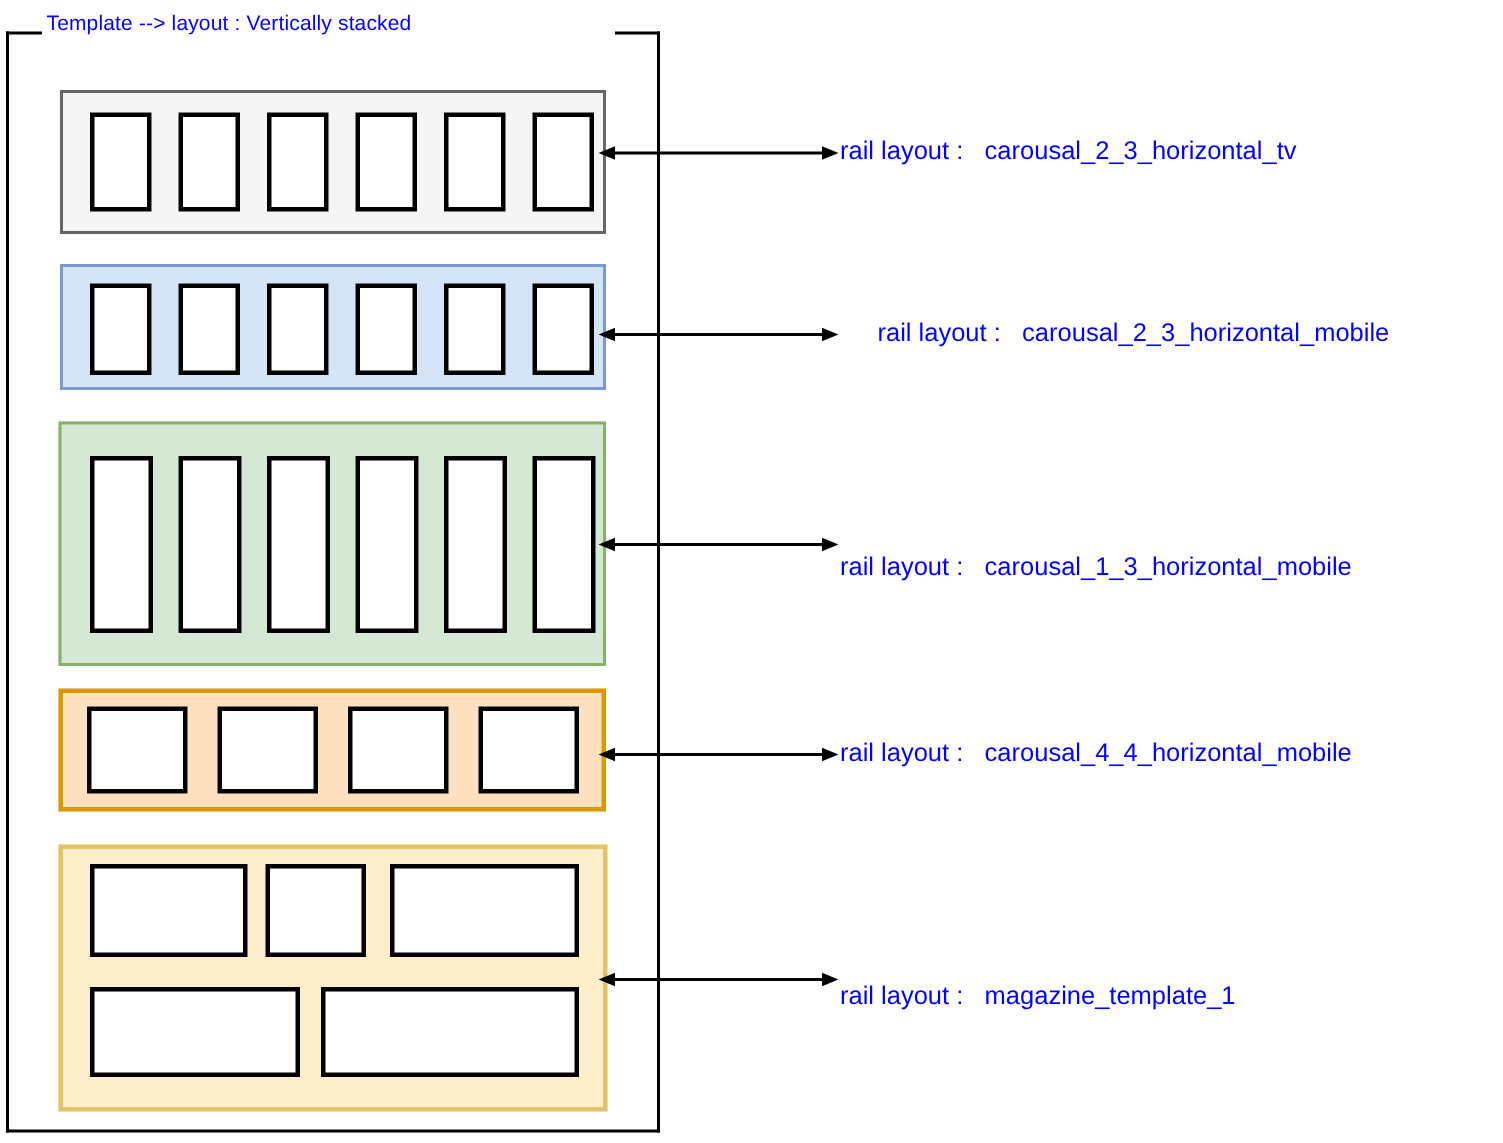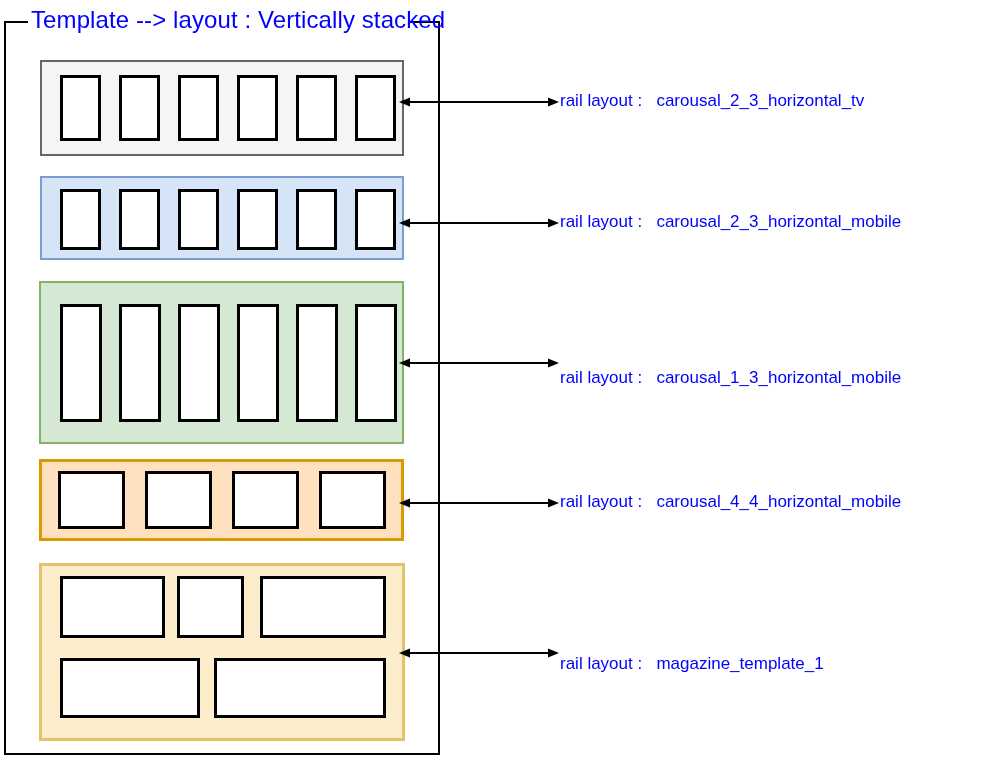--- a/index.html
+++ b/index.html
@@ -41,21 +41,21 @@
     left: 410px;
     top: 21px;
     width: 30px;
     height: 0;
     border-top: 2px solid #000000;
   }
   #template-title {
     position: absolute;
     left: 31px;
     top: 8px;
-    font-size: 24px;
+    font-size: 14px;
     color: #0000ff;
     white-space: nowrap;
     line-height: 1;
     letter-spacing: 0.1px;
   }
 
   
   .rail {
     position: absolute;
     box-sizing: border-box;
@@ -223,21 +223,21 @@
     <polygon points="0,7 11,2.5 11,11.5" fill="#000000"></polygon>
     <polygon points="160,7 149,2.5 149,11.5" fill="#000000"></polygon>
   </svg>
 </div>
 
 <div class="rail-label" style="top:92px;">
   <span class="lbl-key">rail layout :</span>
   <span>&nbsp;</span>
   <span class="lbl-val">carousal_2_3_horizontal_tv</span>
 </div>
-<div class="rail-label" style="top:213px;">
+<div class="rail-label" style="top:213px;margin-left:25px;">
   <span class="lbl-key">rail layout :</span>
   <span>&nbsp;</span>
   <span class="lbl-val">carousal_2_3_horizontal_mobile</span>
 </div>
 <div class="rail-label" style="top:353px;margin-top:16px;">
   <span class="lbl-key">rail layout :</span>
   <span>&nbsp;</span>
   <span class="lbl-val">carousal_1_3_horizontal_mobile</span>
 </div>
 <div class="rail-label" style="top:493px;">

